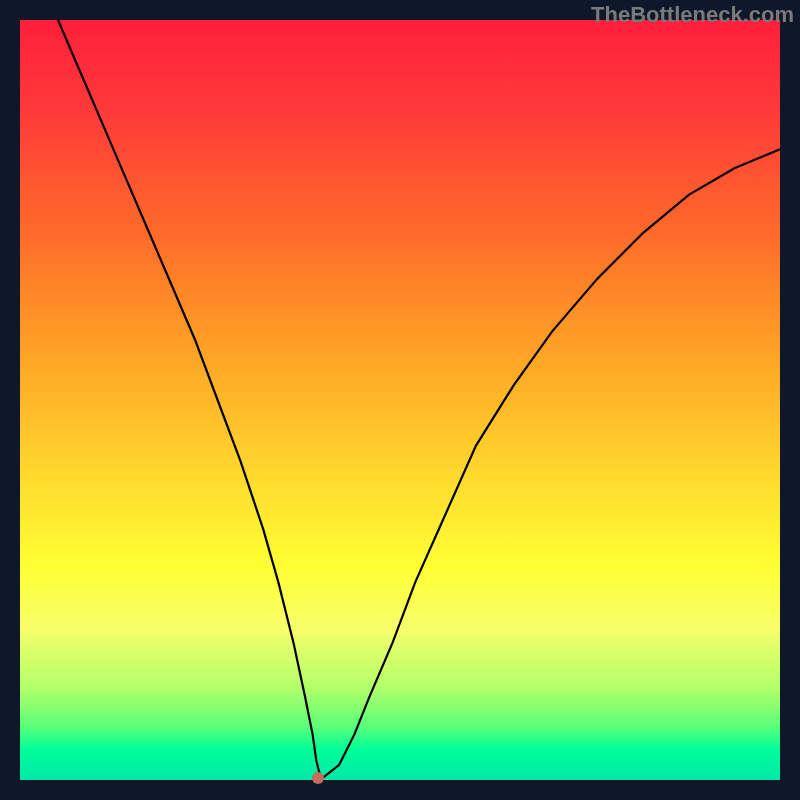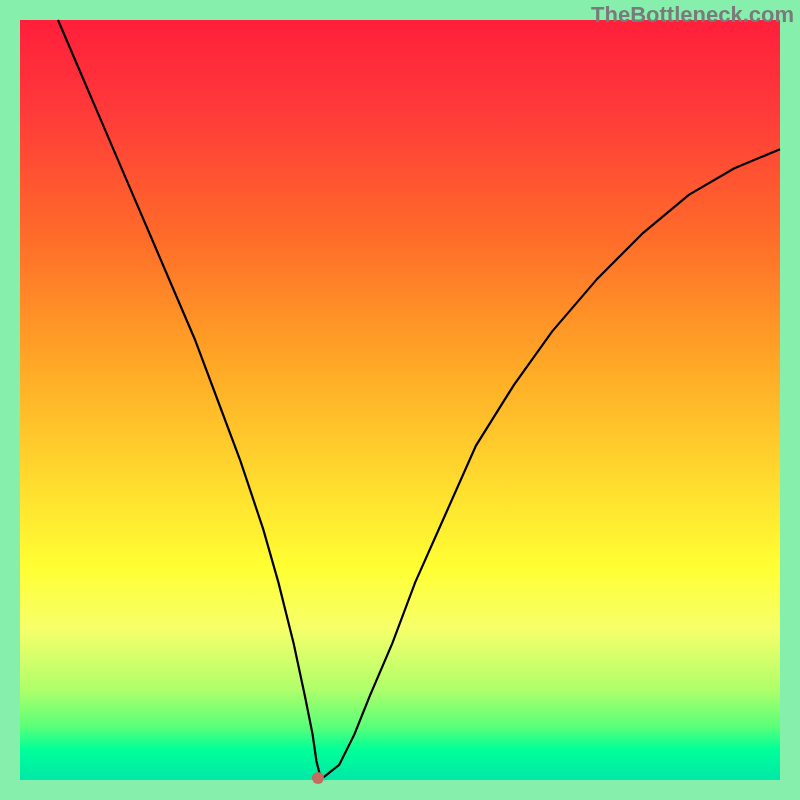--- a/index.html
+++ b/index.html
@@ -1,21 +1,21 @@
 <!DOCTYPE html>
 <html><head>
 <meta charset="utf-8">
 <style>
   * { margin: 0; padding: 0; box-sizing: border-box; }
   html, body { width: 800px; height: 800px; overflow: hidden; background: #000; }
   .frame {
     position: relative;
     width: 800px;
     height: 800px;
-    background: #86efac;
+    background: #0f172a;
   }
   .plot-area {
     position: absolute;
     left: 20px;
     top: 20px;
     width: 760px;
     height: 760px;
     background: linear-gradient(to bottom,
       #ff1f3a 0%,
       #ff3a3a 12%,

